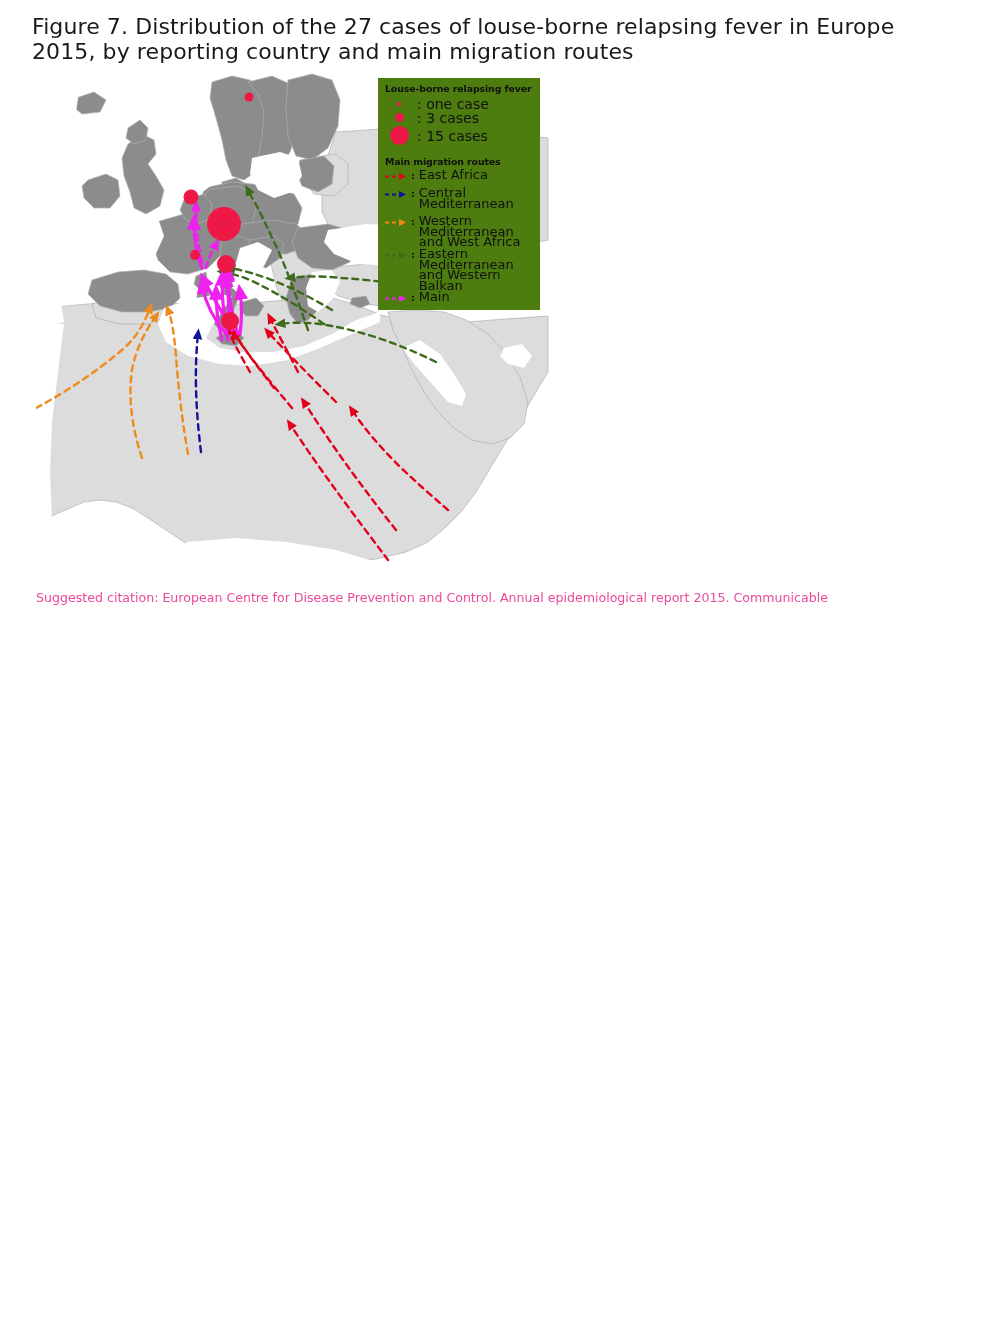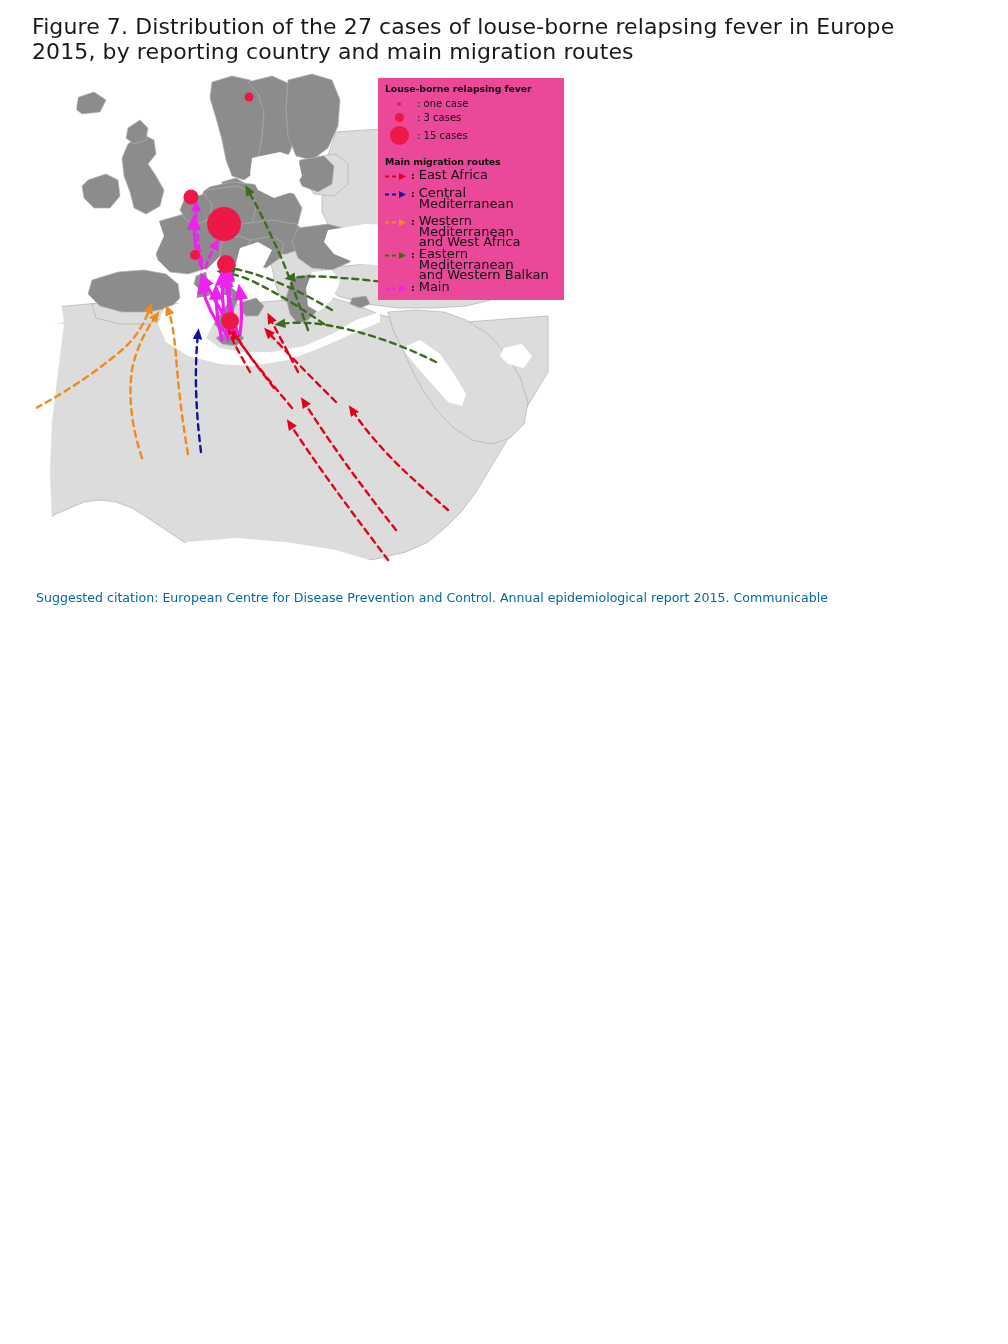--- a/index.html
+++ b/index.html
@@ -17,44 +17,44 @@
     font-size:22px;line-height:25px;font-weight:400;color:#1a1a1a;
     letter-spacing:0.1px;
   }
 
   
   .map-wrap{position:absolute;left:36px;top:72px;width:520px;height:505px;}
   .map-svg{display:block;width:520px;height:505px;}
 
   
   .legend{
-    position:absolute;left:342px;top:6px;width:186px;
-    background:#ec4899;padding:5px 6px 6px 6px;box-sizing:border-box;
+    position:absolute;left:342px;top:6px;width:162px;
+    background:#4d7c0f;padding:5px 6px 6px 6px;box-sizing:border-box;
   }
   .legend-title{
     font-size:9.4px;font-weight:bold;color:#111;margin:0 0 3px 1px;
     letter-spacing:-0.1px;white-space:nowrap;
   }
   .legend-title.second{margin-top:10px;}
   .case-row{display:flex;align-items:center;height:13px;margin-bottom:1px;}
   .case-sym{width:30px;display:flex;justify-content:center;align-items:center;}
   .case-dot{background:#ed1846;border-radius:50%;display:block;}
-  .case-lbl{font-size:10px;color:#111;white-space:nowrap;padding-left:3px;}
+  .case-lbl{font-size:14px;color:#111;white-space:nowrap;padding-left:3px;}
 
   .route-row{display:flex;align-items:flex-start;margin-bottom:1px;}
   .route-sym{width:27px;flex:none;padding-top:2px;}
   .route-sym svg{display:block;}
   .route-lbl{font-size:13px;line-height:10.6px;color:#111;padding-left:2px;}
   .route-row.spaced{margin-bottom:7px;}
   .colon{font-size:9.2px;font-weight:bold;color:#111;padding:0 2px 0 0;}
 
   
   .citation{
     position:absolute;left:36px;top:590px;width:920px;
-    font-size:12.6px;line-height:16.6px;color:#0369a1;
+    font-size:12.6px;line-height:16.6px;color:#ec4899;
   }
   .citation .line{display:block;}
 </style>
 </head>
 <body>
 
 <div class="page">
 
   <div class="fig-title">Figure 7. Distribution of the 27 cases of louse-borne relapsing fever in Europe 2015, by reporting country and main migration routes</div>
 

